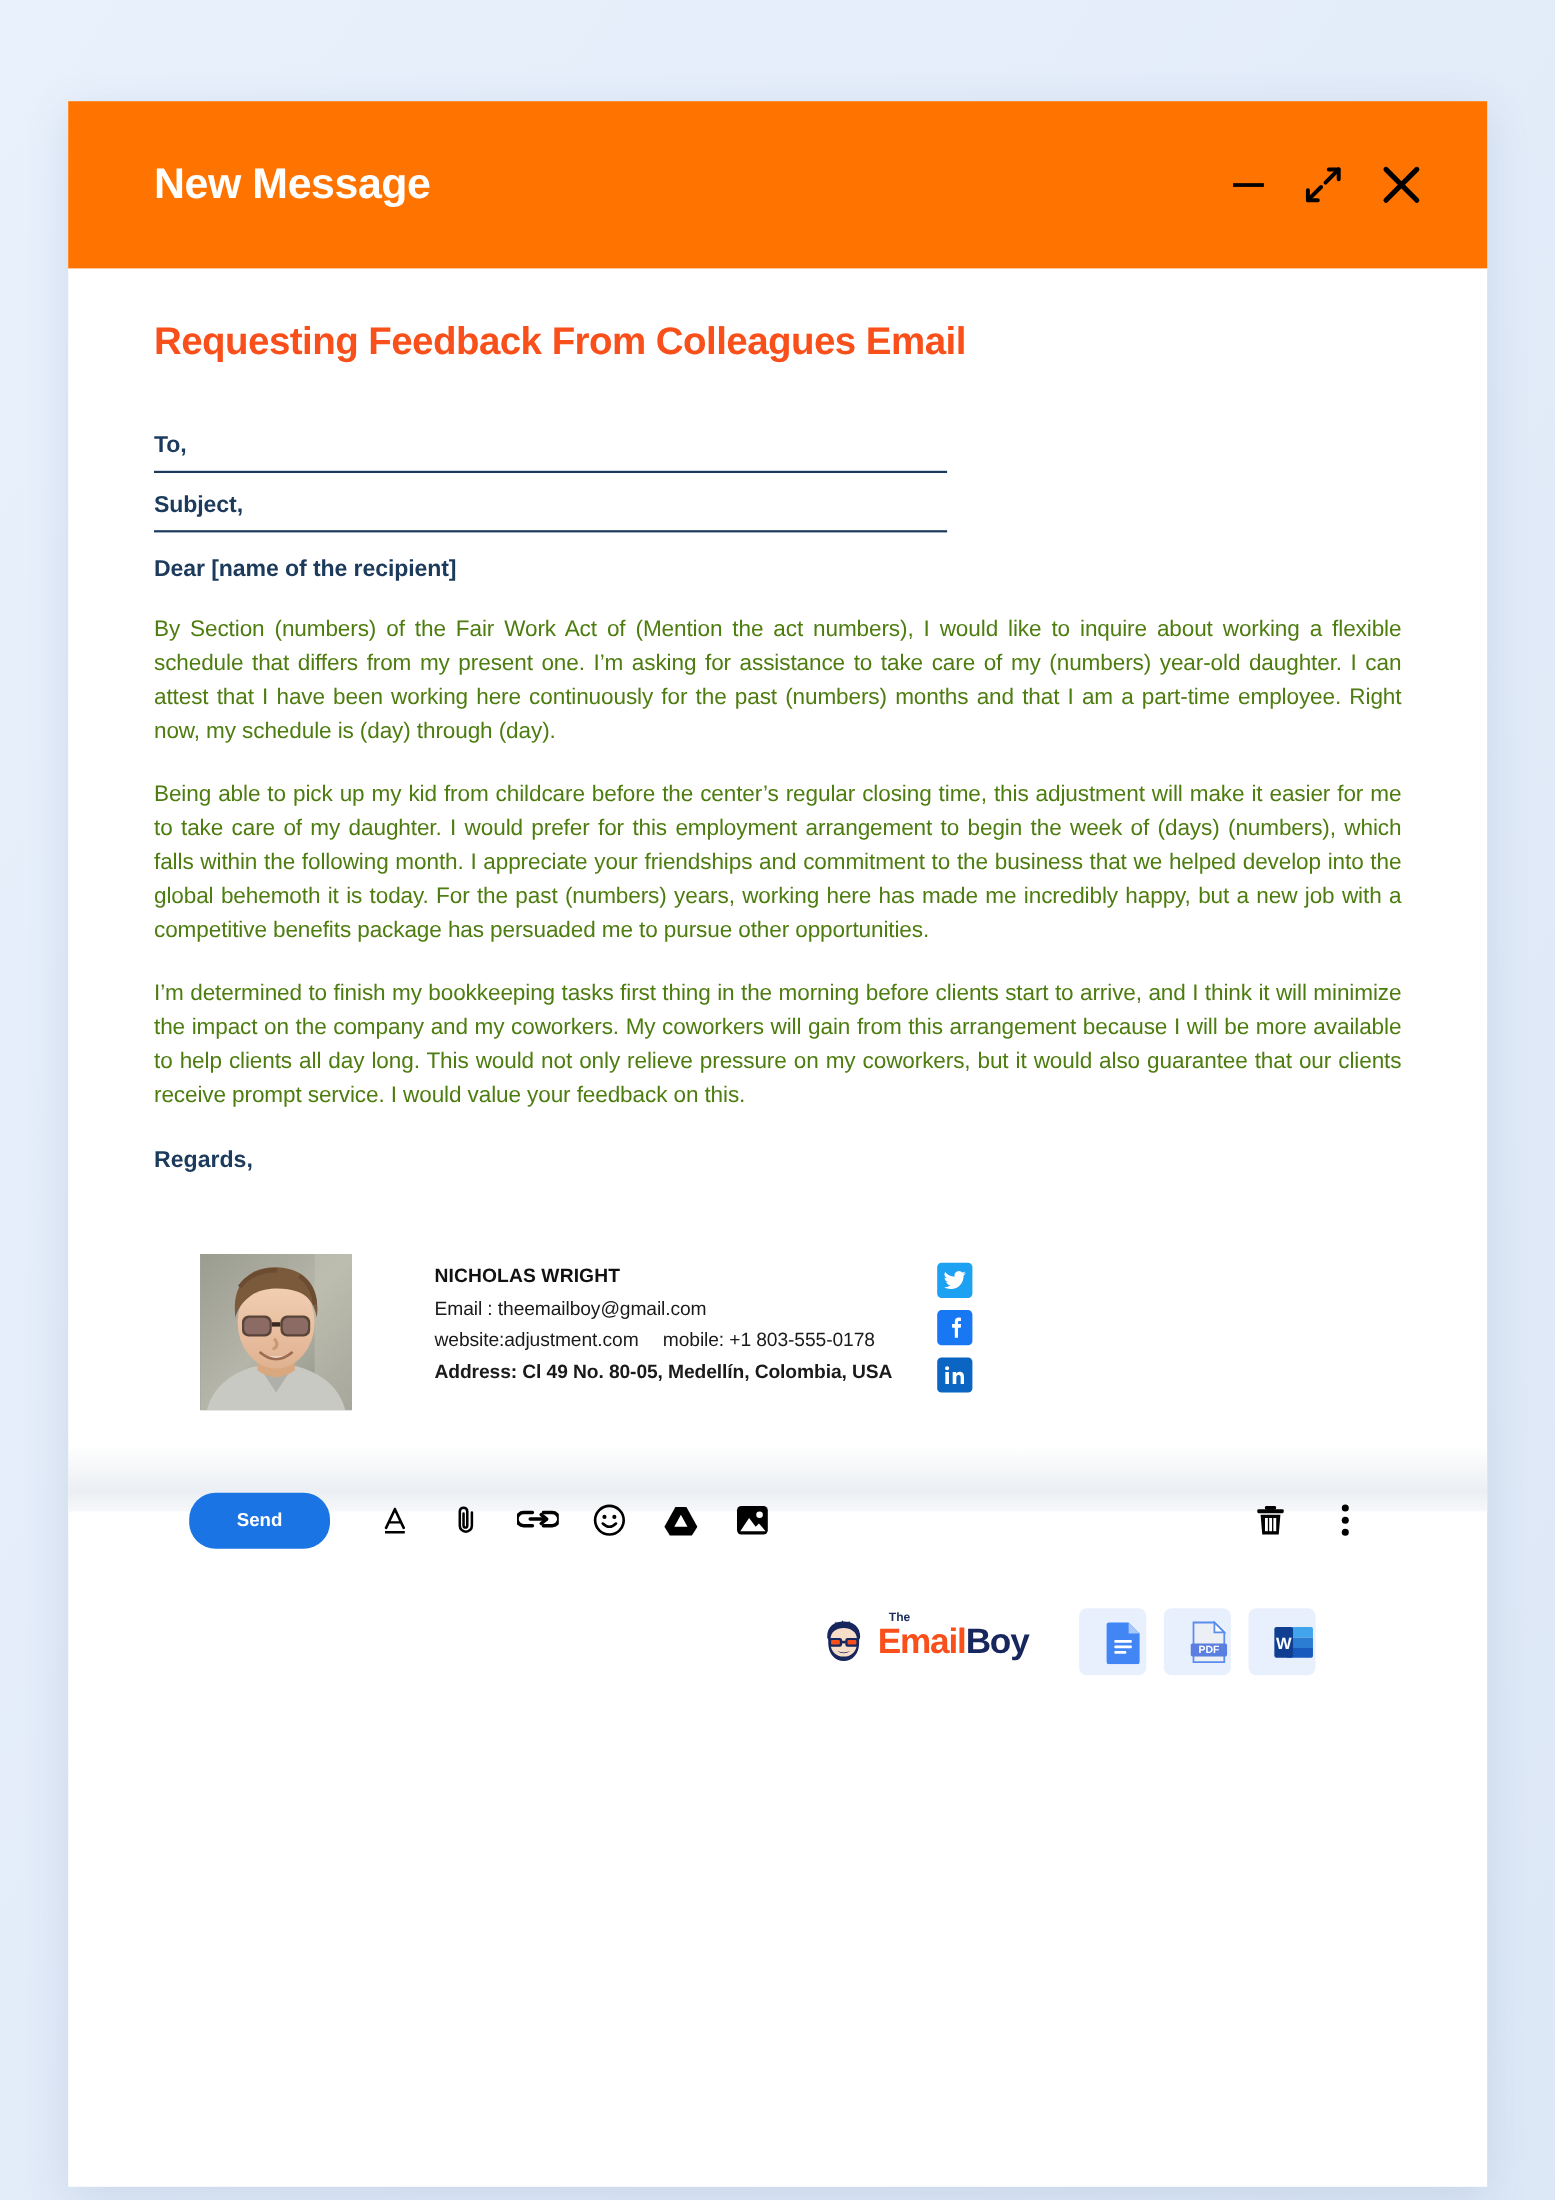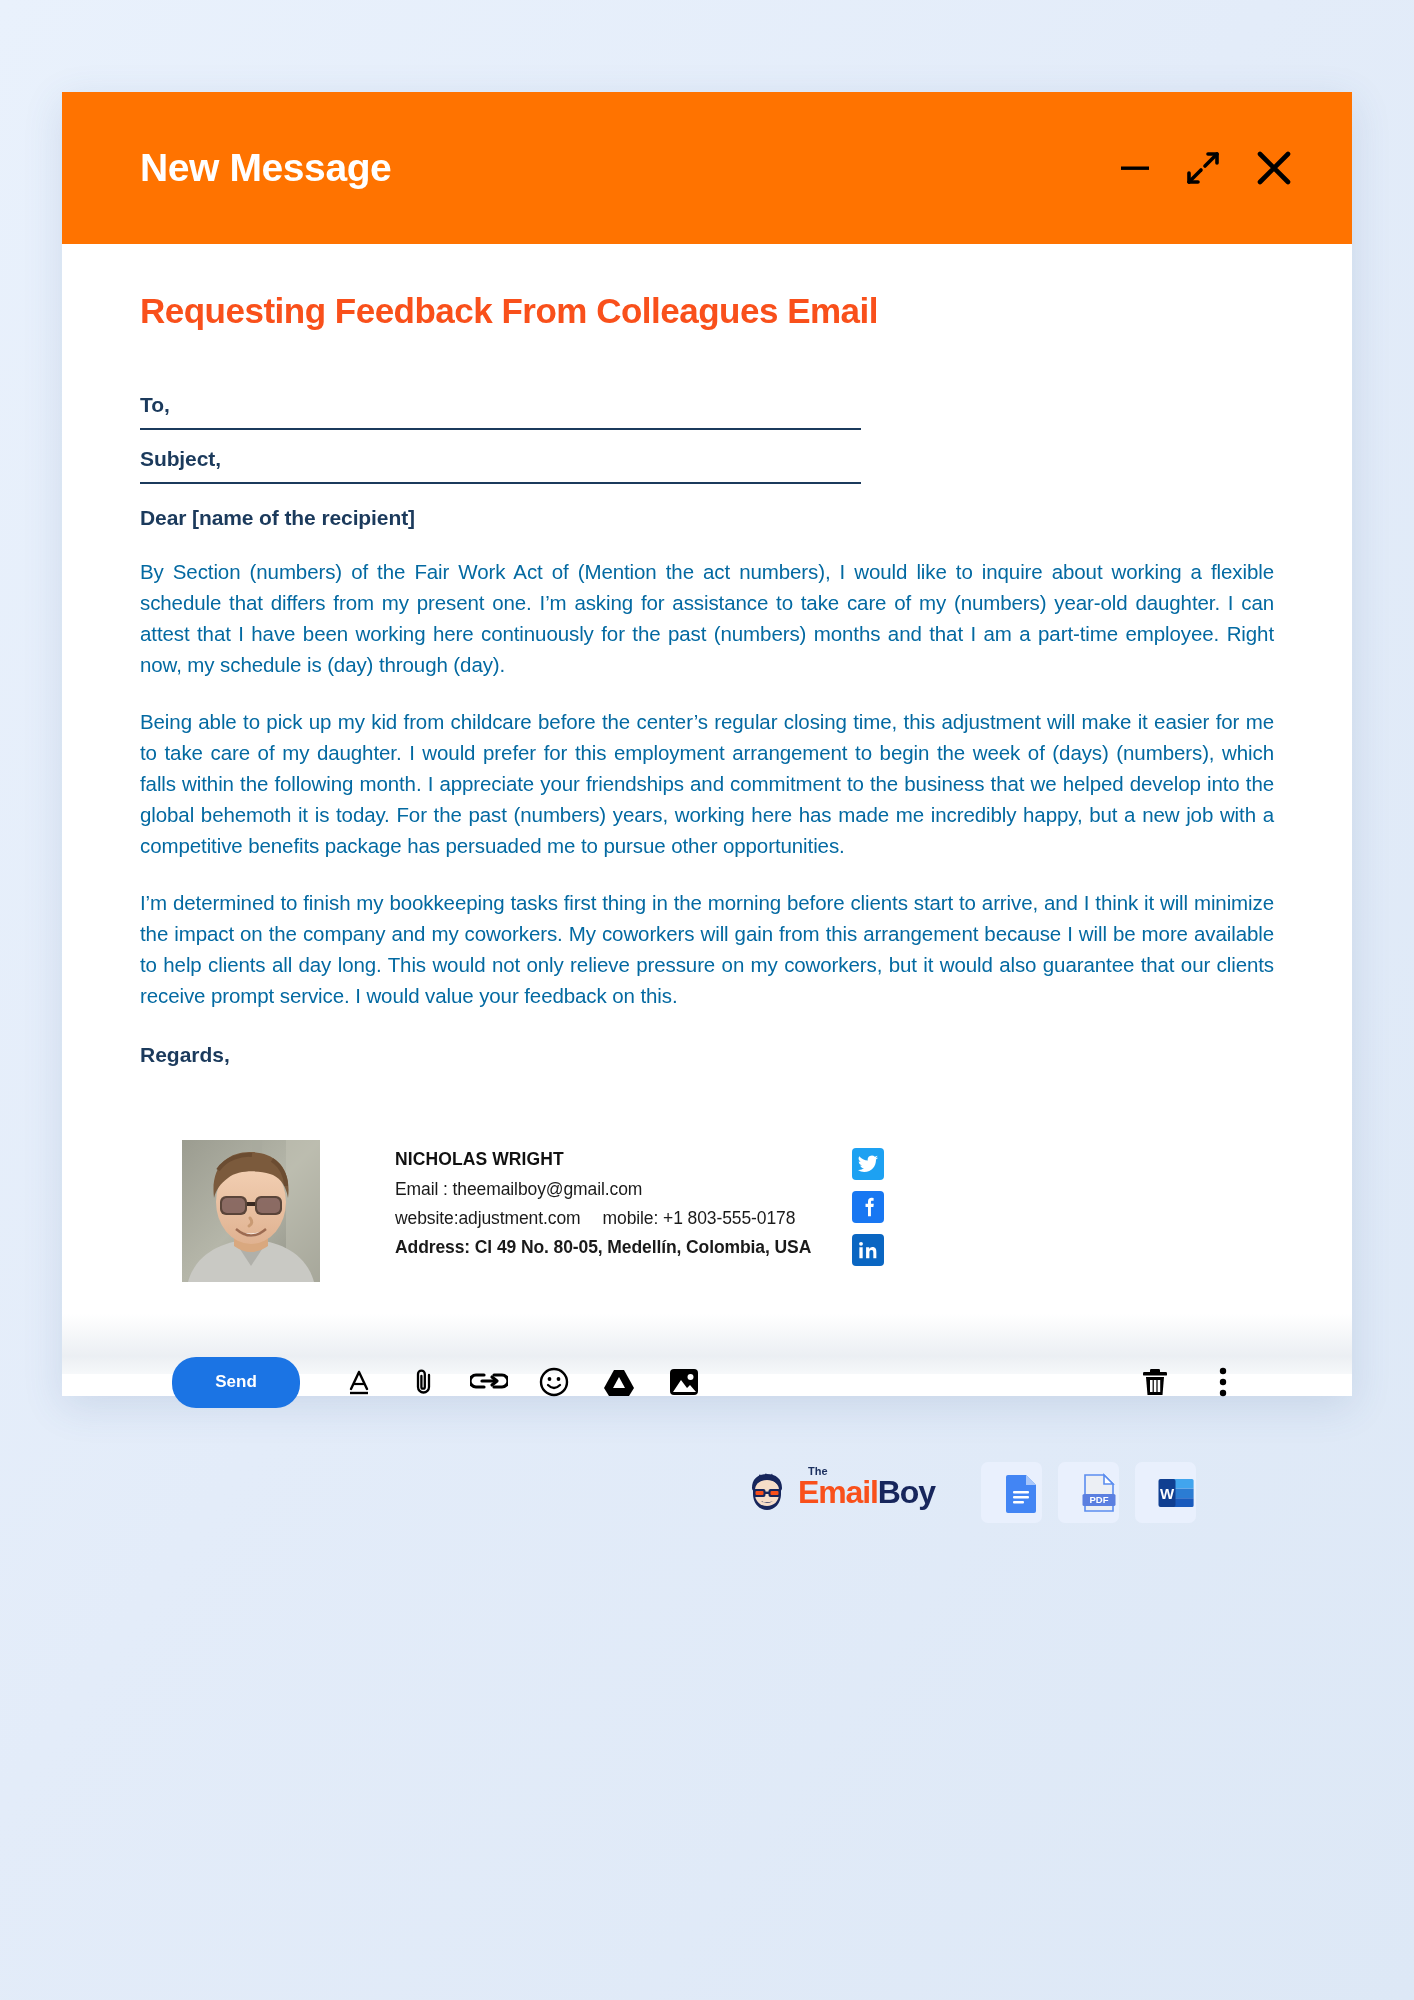--- a/index.html
+++ b/index.html
@@ -15,21 +15,21 @@
     position: relative;
     overflow: hidden;
   }
 
   
   .card {
     position: absolute;
     left: 62px;
     top: 92px;
     width: 1290px;
-    height: 1304px;
+    height: 1896px;
     background: #ffffff;
     box-shadow: 0 10px 38px rgba(60, 90, 140, 0.14);
   }
 
   
   .titlebar {
     height: 152px;
     background: #ff7300;
     display: flex;
     align-items: center;
@@ -86,21 +86,21 @@
     font-size: 21px;
     font-weight: bold;
     color: #1b3a5c;
     letter-spacing: -0.1px;
   }
 
   .para {
     margin-top: 26px;
     font-size: 20.5px;
     line-height: 31px;
-    color: #0369a1;
+    color: #4d7c0f;
     text-align: justify;
     letter-spacing: -0.1px;
   }
 
   .closing {
     margin-top: 32px;
     font-size: 21px;
     font-weight: bold;
     color: #1b3a5c;
   }

